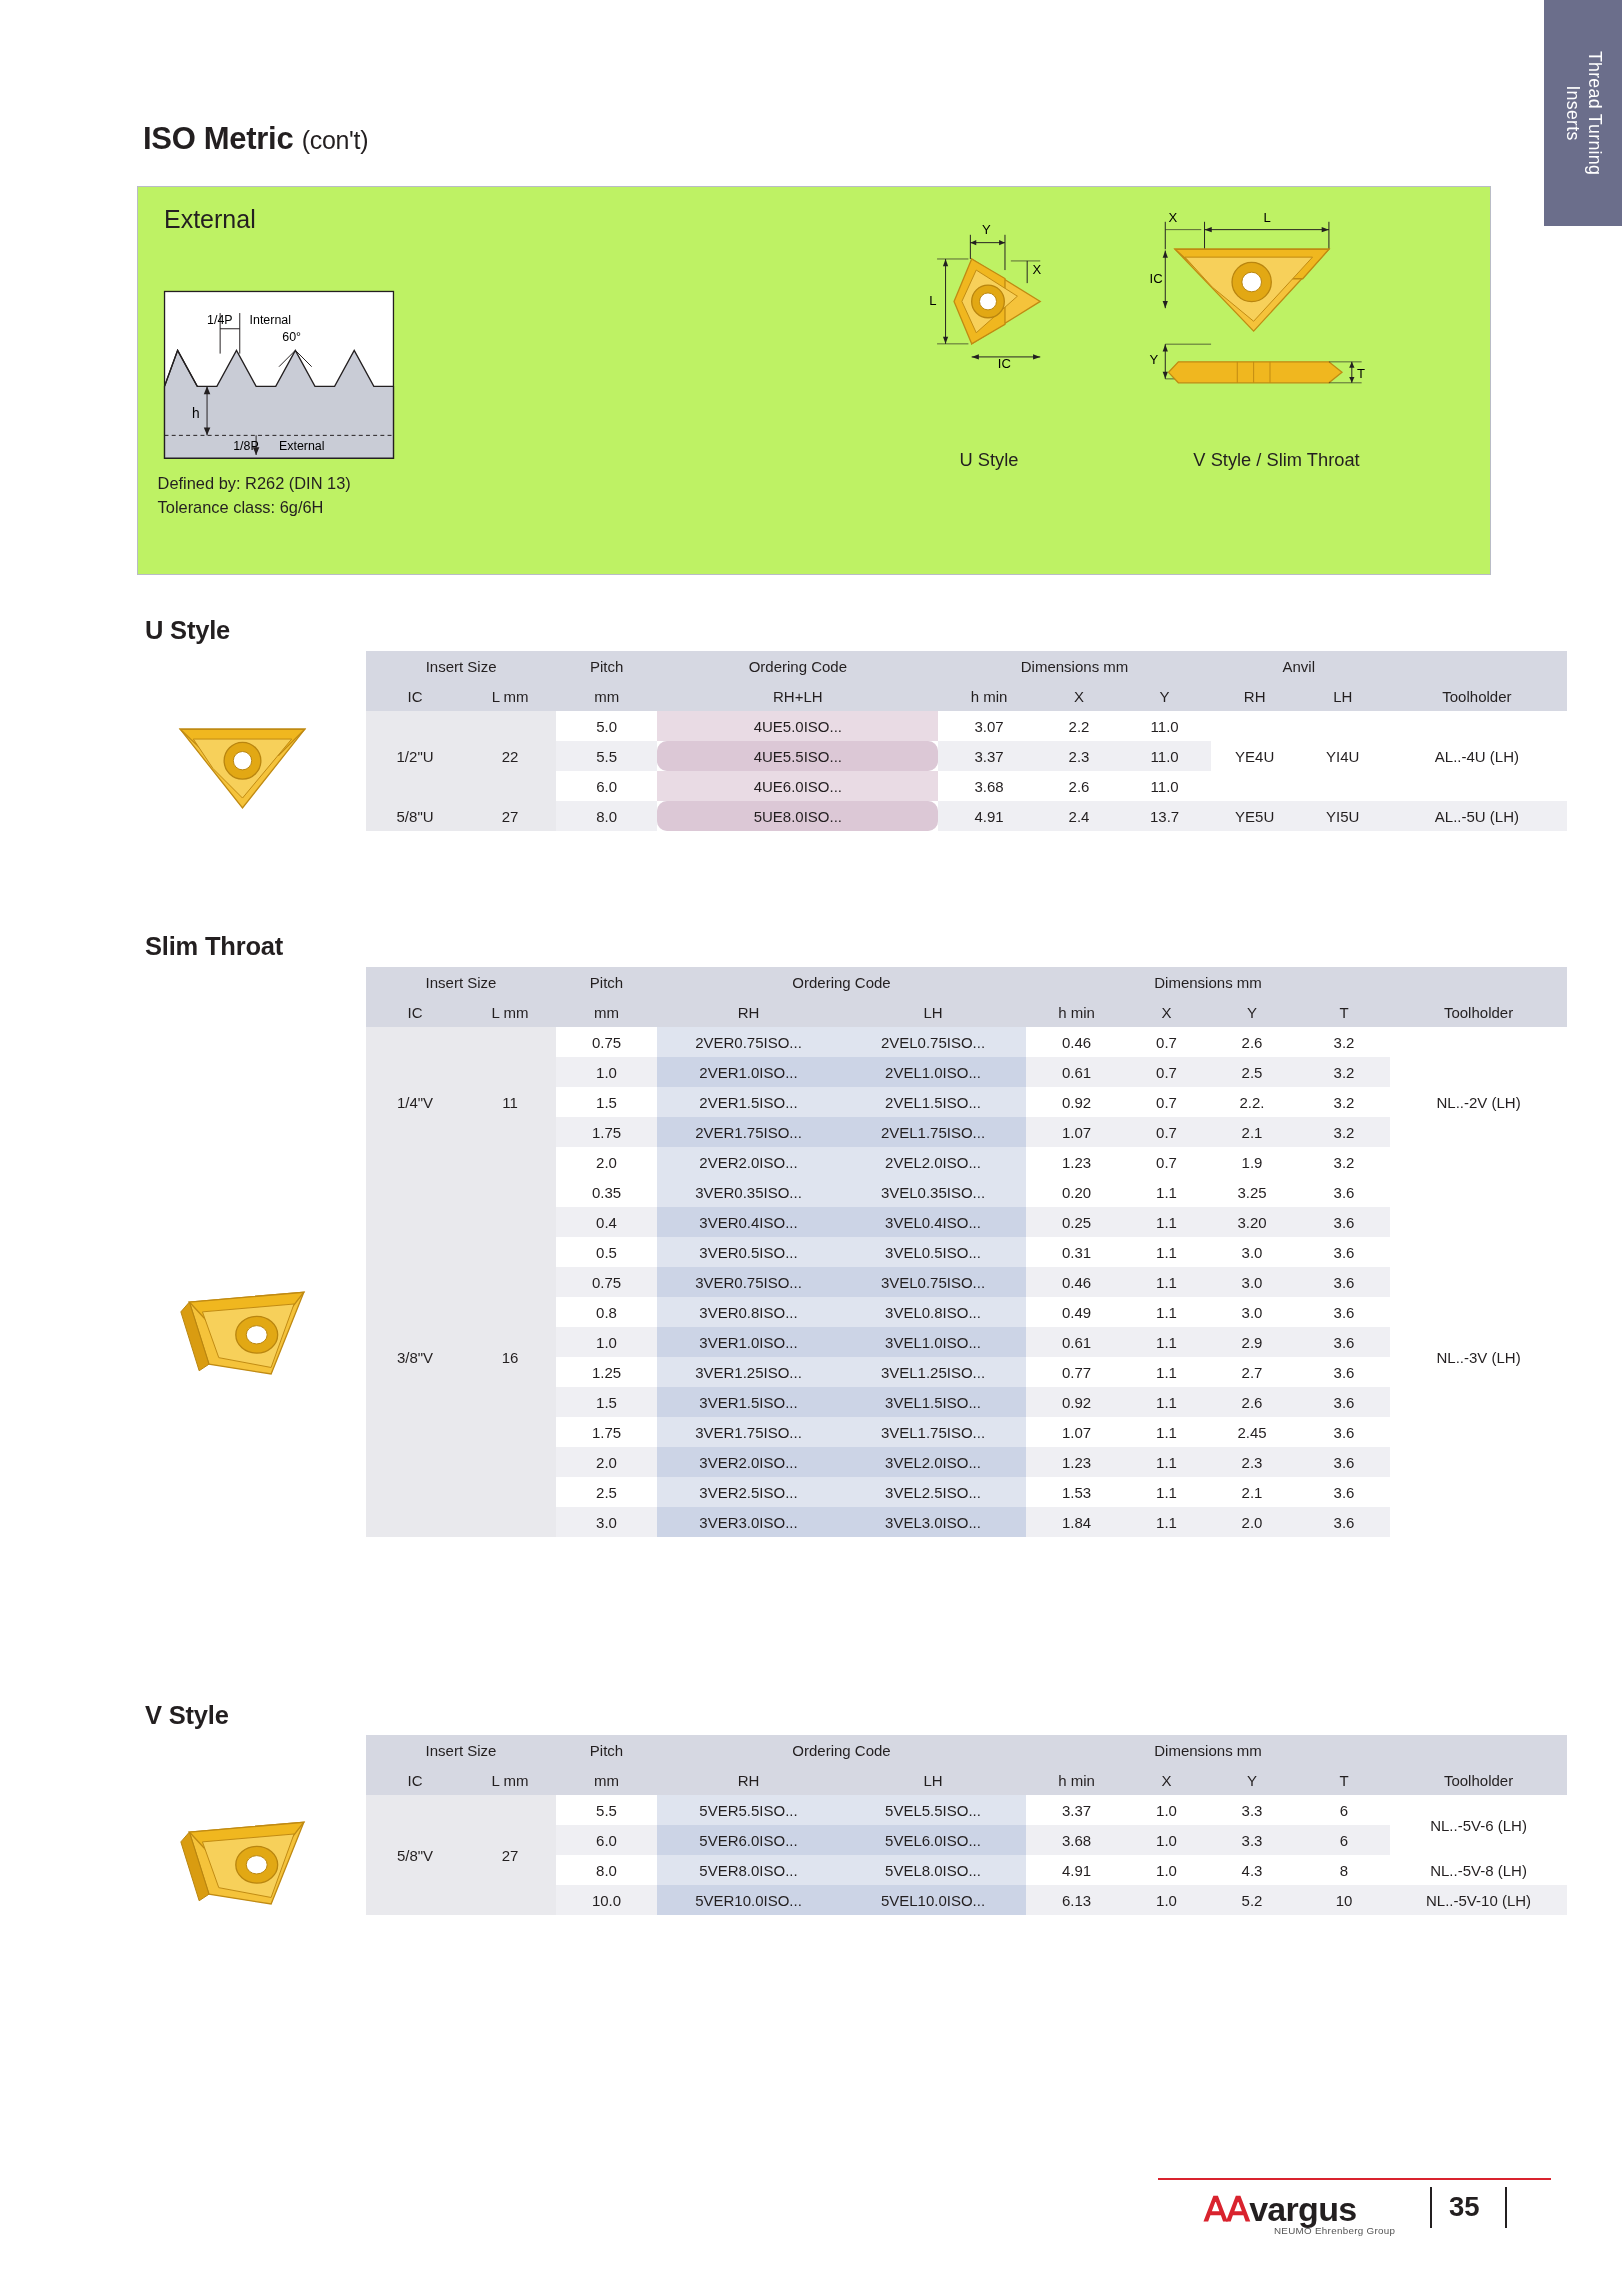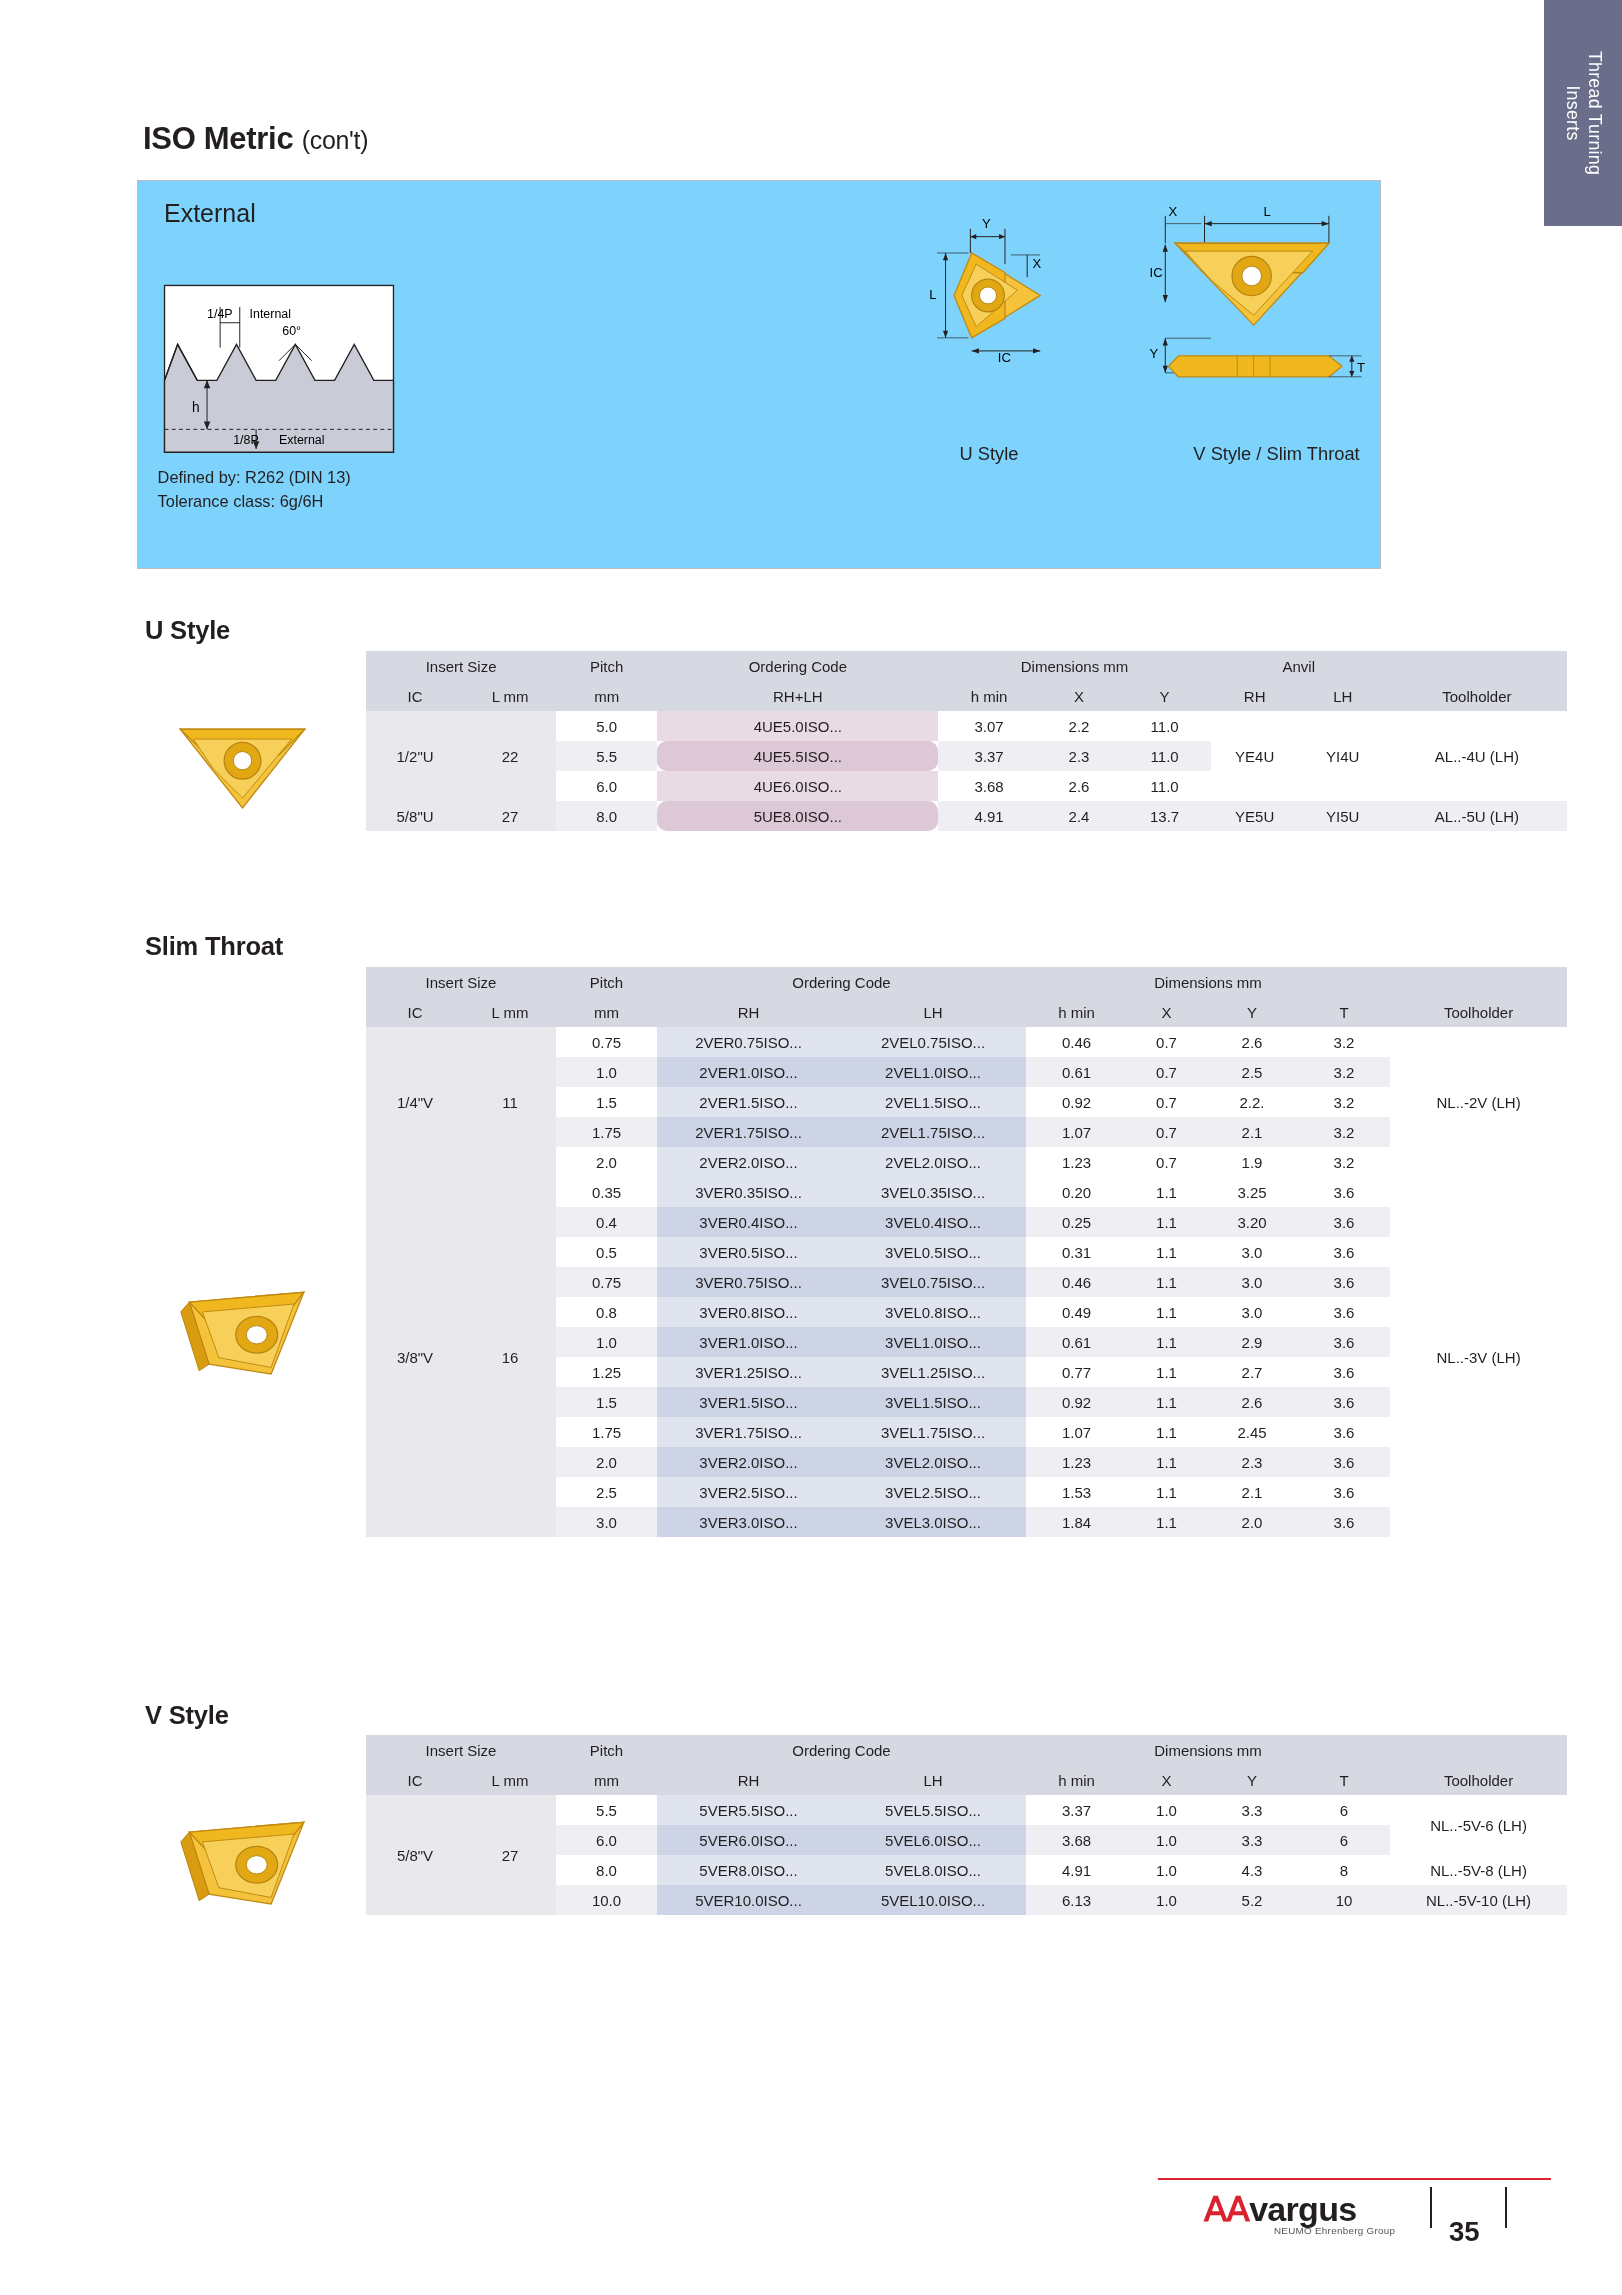--- a/index.html
+++ b/index.html
@@ -47,25 +47,25 @@
   }
   .page-title .sub {
     font-size: 25px;
     font-weight: normal;
   }
 
   
   .external-box {
     position: absolute;
     left: 137px;
-    top: 180px;
-    width: 1244px;
+    top: 186px;
+    width: 1354px;
     height: 389px;
     border: 1.3px solid #b9bcc6;
-    background: #7dd3fc;
+    background: #bef264;
   }
   .external-title {
     position: absolute;
     left: 26px;
     top: 18.3px;
     font-size: 25px;
     font-weight: normal;
   }
 
   .thread-profile {
@@ -157,21 +157,20 @@
     letter-spacing: 0.3px;
     color: #555;
     padding-left: 27px;
   }
   .page-num {
     position: absolute;
     left: 1449px;
     top: 2191px;
     font-size: 27.5px;
     font-weight: bold;
-    margin-top: 25px;
   }
   .page-sep {
     position: absolute;
     left: 1430px;
     top: 2187px;
     width: 2px;
     height: 41px;
     background: #231f20;
   }
   .page-sep2 {

